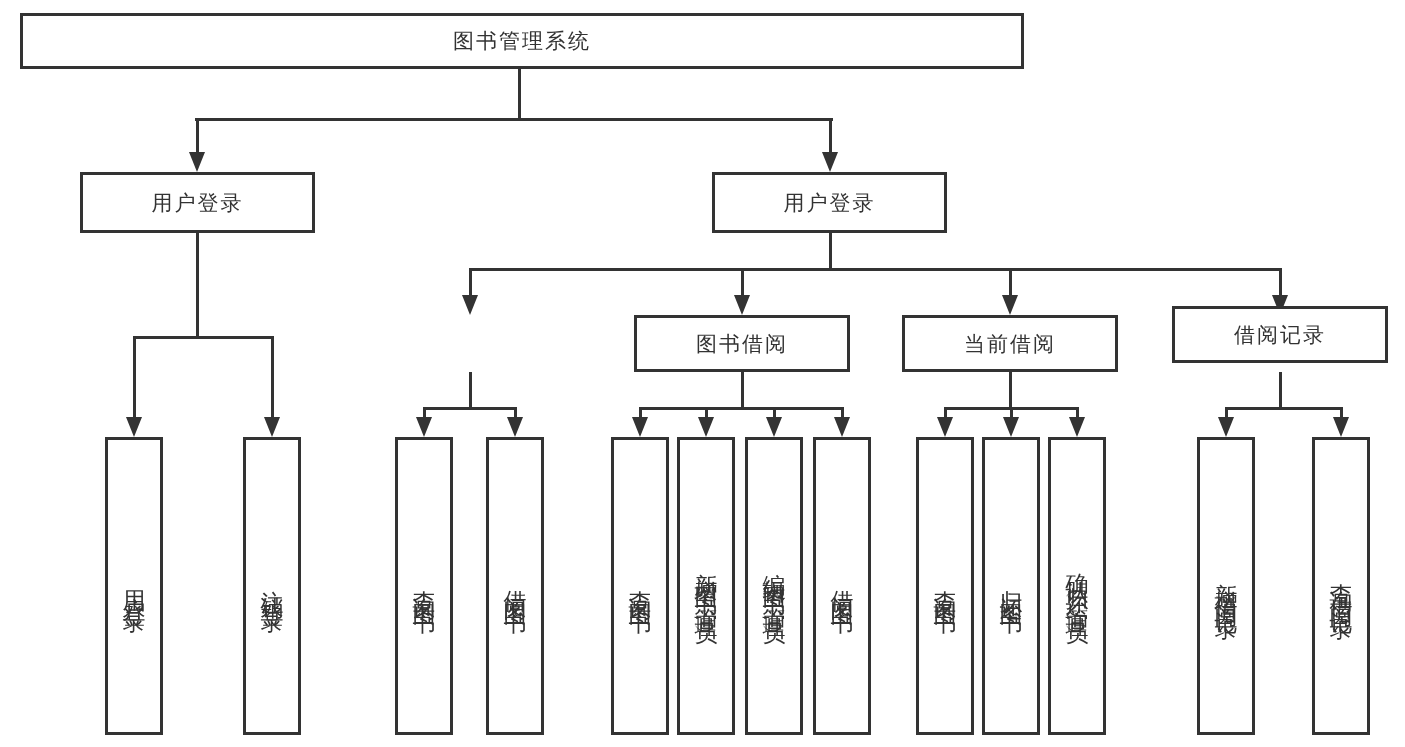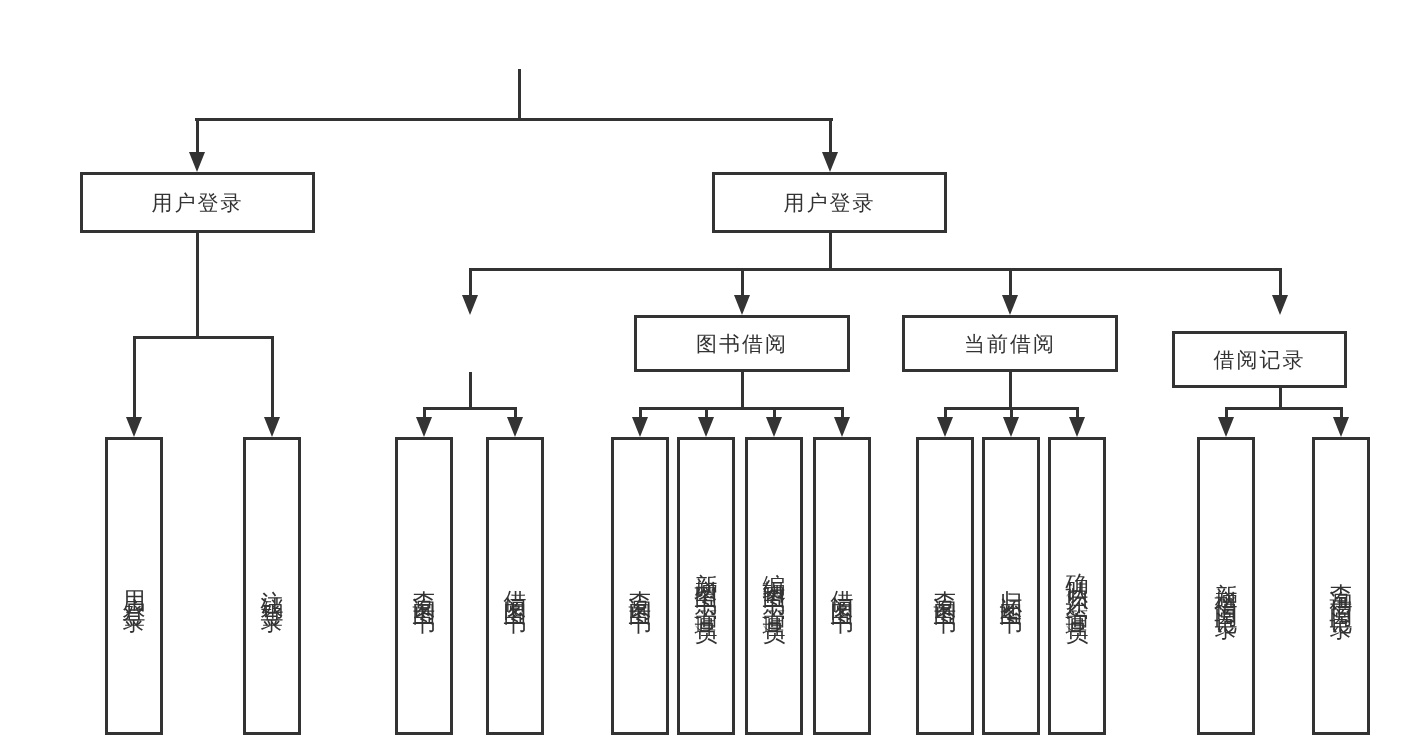--- a/index.html
+++ b/index.html
@@ -51,20 +51,23 @@
     text-shadow:1px 1px 0 #ffffff;
     z-index:3;
     white-space:nowrap;
   }
 </style>
 </head>
 <body>
 
 <div id="canvas">
 
+  <div class="node" style="left:20px;top:13px;width:1004px;height:56px">
+    <span class="lbl">图书管理系统</span>
+  </div>
 
   <div class="vl" style="left:518px;top:69px;height:49px"></div>
   <div class="hl" style="left:195px;top:118px;width:638px"></div>
   <div class="vl" style="left:196px;top:118px;height:36px"></div>
   <div class="arr" style="left:189px;top:152px"></div>
   <div class="vl" style="left:829px;top:118px;height:36px"></div>
   <div class="arr" style="left:822px;top:152px"></div>
 
   <div class="node" style="left:80px;top:172px;width:235px;height:61px">
     <span class="lbl">用户登录</span>
@@ -90,21 +93,21 @@
   <div class="arr" style="left:1002px;top:295px"></div>
   <div class="vl" style="left:1279px;top:268px;height:29px"></div>
   <div class="arr" style="left:1272px;top:295px"></div>
 
   <div class="node" style="left:634px;top:315px;width:216px;height:57px">
     <span class="lbl">图书借阅</span>
   </div>
   <div class="node" style="left:902px;top:315px;width:216px;height:57px">
     <span class="lbl">当前借阅</span>
   </div>
-  <div class="node" style="left:1172px;top:331px;width:175px;height:57px">
+  <div class="node" style="left:1172px;top:306px;width:216px;height:57px">
     <span class="lbl">借阅记录</span>
   </div>
 
   <div class="vl" style="left:469px;top:372px;height:35px"></div>
   <div class="hl" style="left:423px;top:407px;width:94px"></div>
   <div class="vl" style="left:423px;top:407px;height:12px"></div>
   <div class="arr" style="left:416px;top:417px"></div>
   <div class="vl" style="left:514px;top:407px;height:12px"></div>
   <div class="arr" style="left:507px;top:417px"></div>
 

